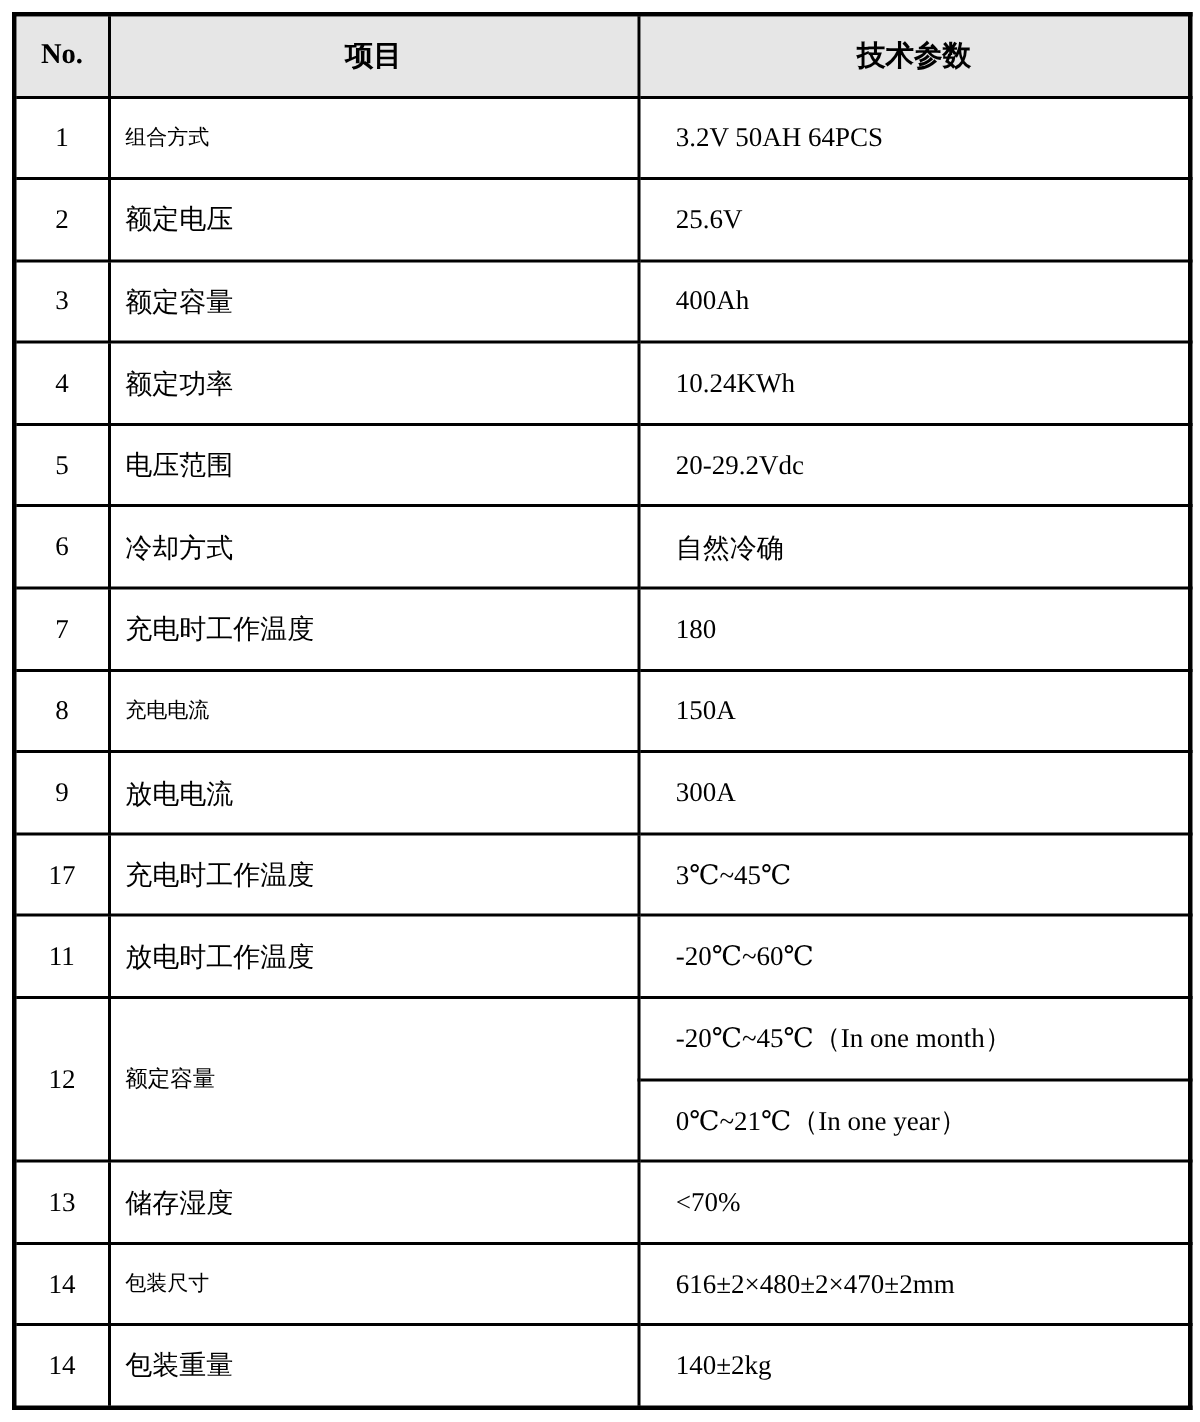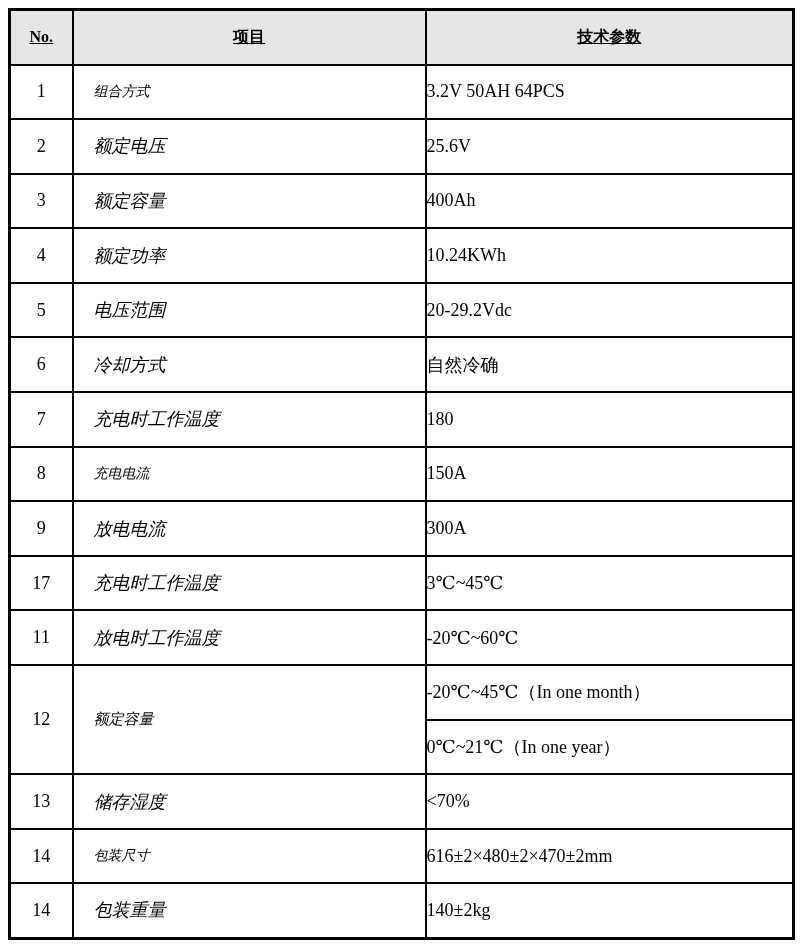--- a/index.html
+++ b/index.html
@@ -38,39 +38,37 @@
     border: 2px solid var(--border-color);
     vertical-align: middle;
     overflow: hidden;
     white-space: nowrap;
   }
   .spec-table thead tr { height: 55px; }
   .spec-table tbody tr { height: 54.6px; }
   .spec-table th {
     background: var(--header-bg);
     font-weight: bold;
-    font-size: 16px;
+    font-size: 19px;
     text-align: center;
-    text-decoration: underline;
   }
   td.no {
     text-align: center;
     font-size: 18px;
   }
   td.item {
     text-align: left;
-    padding-left: 20px;
+    padding-left: 10px;
     font-size: 18px;
-    font-style: italic;
   }
   td.item.sm { font-size: 14px; }
   td.item.md { font-size: 15px; }
   td.value {
     text-align: left;
-    padding-left: 0;
+    padding-left: 24px;
     font-size: 18px;
   }
 </style>
 </head>
 <body>
 
 <div class="page">
   <table class="spec-table">
     <colgroup>
       <col class="c-no">

